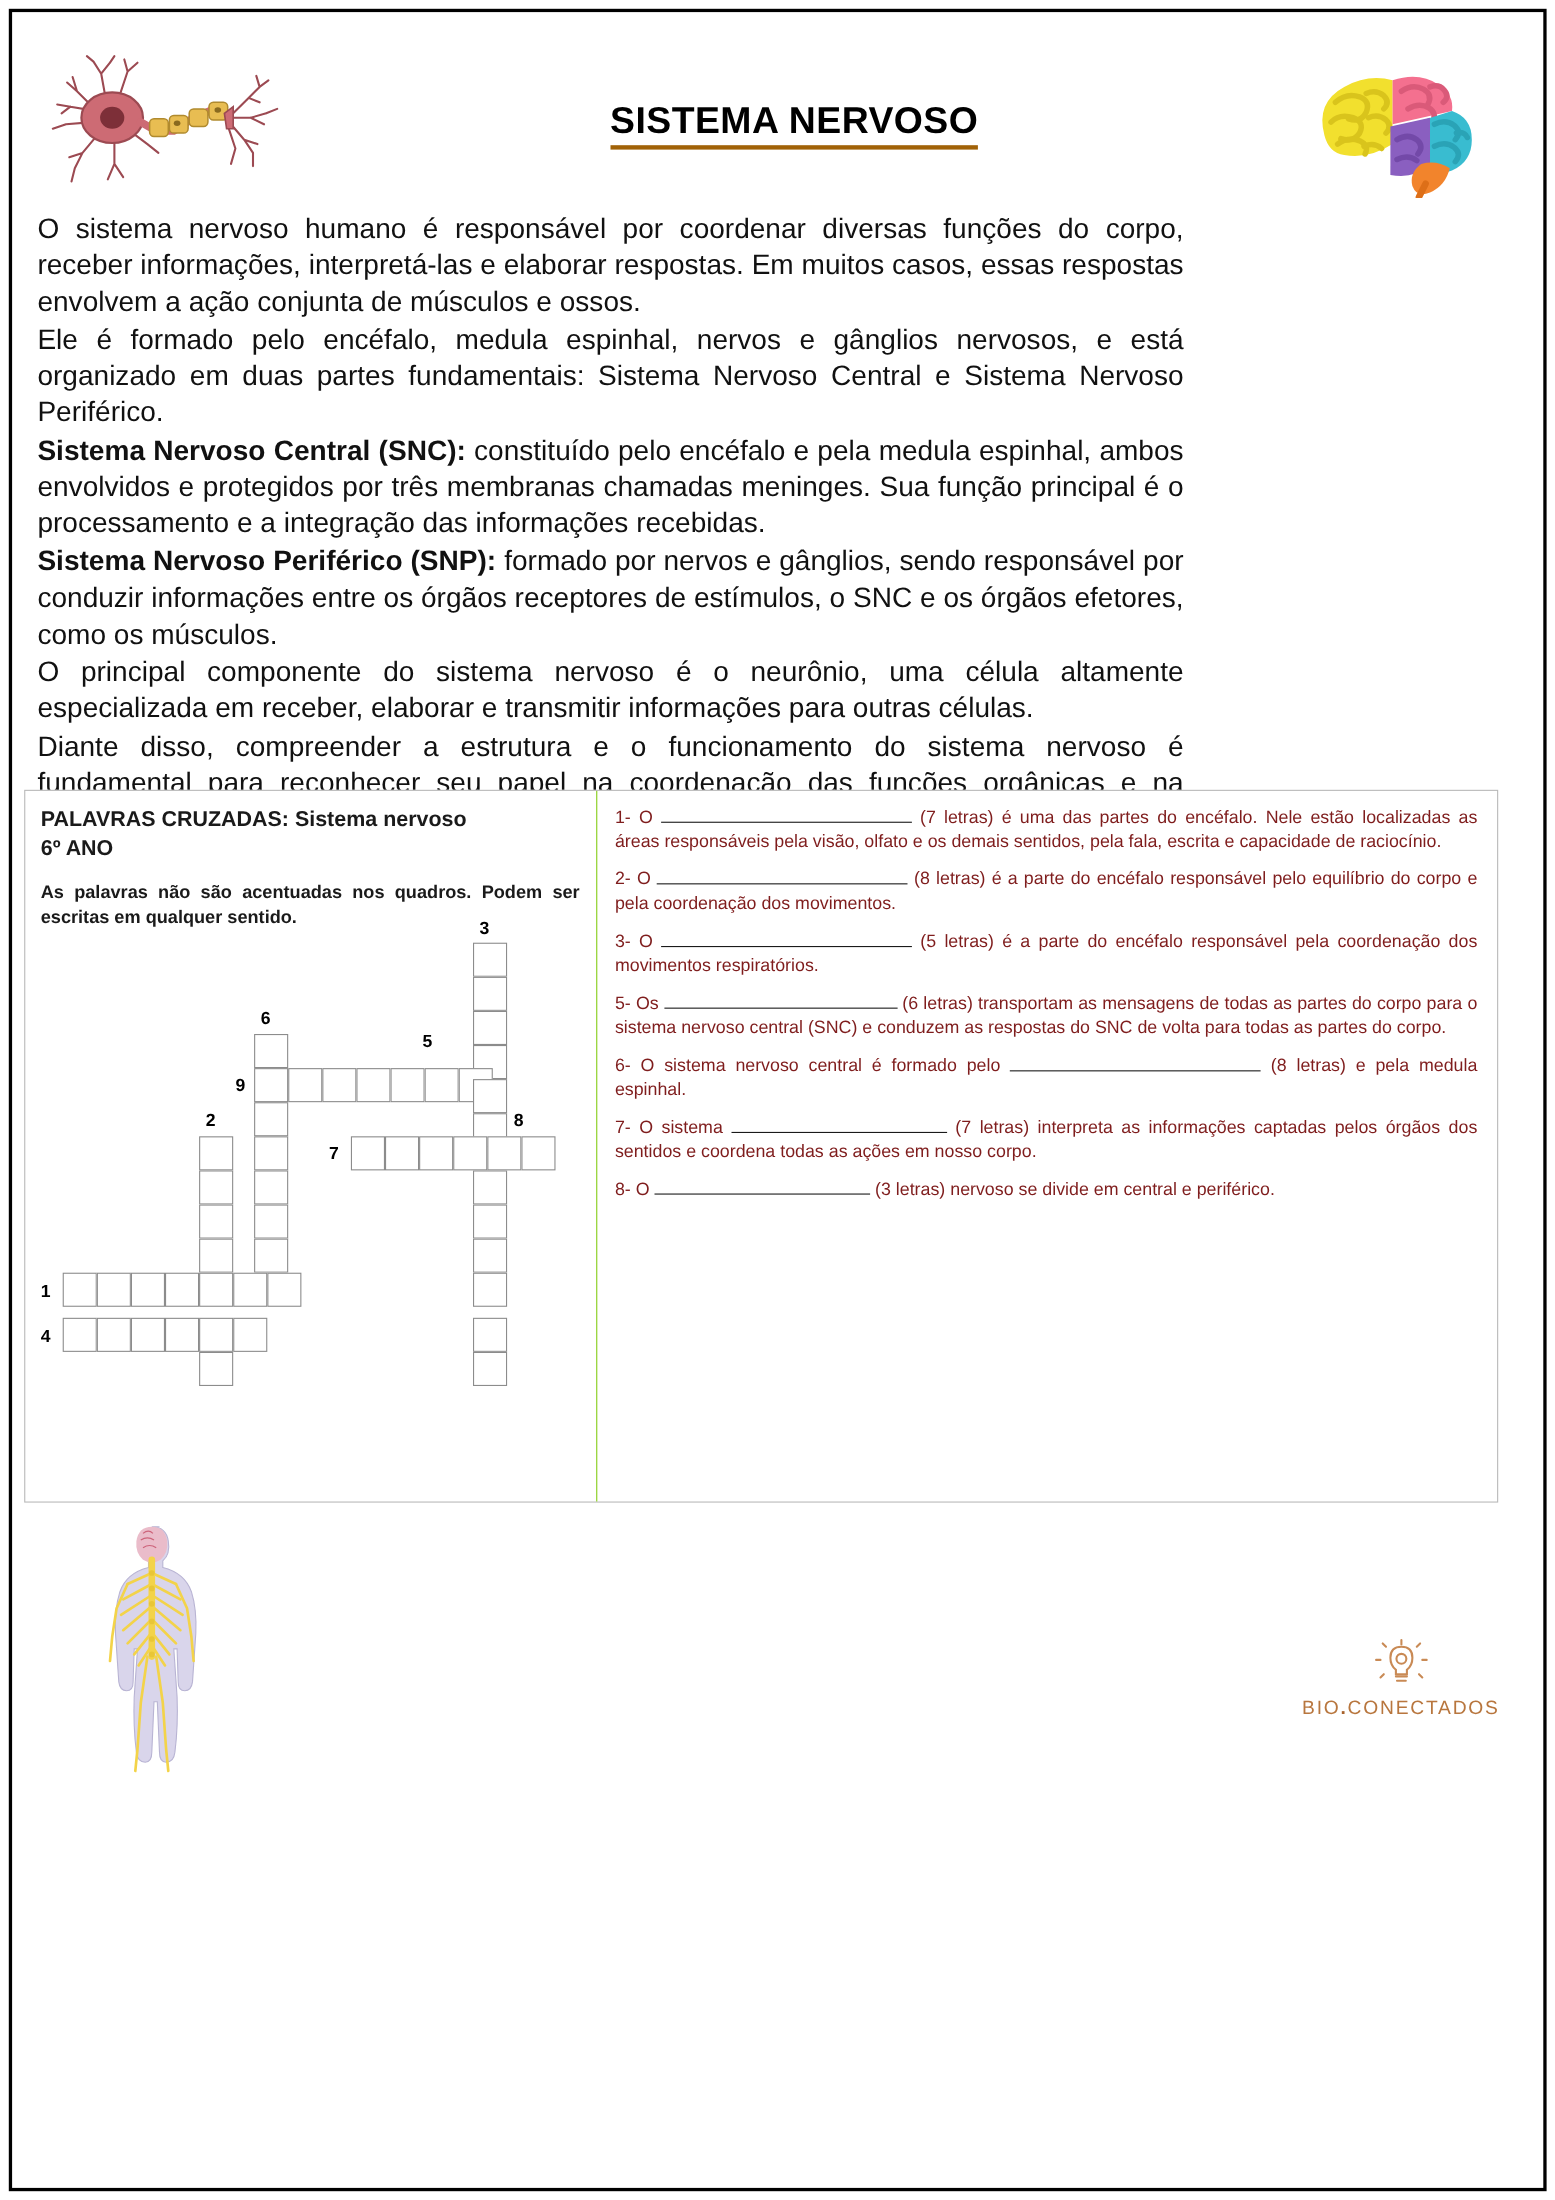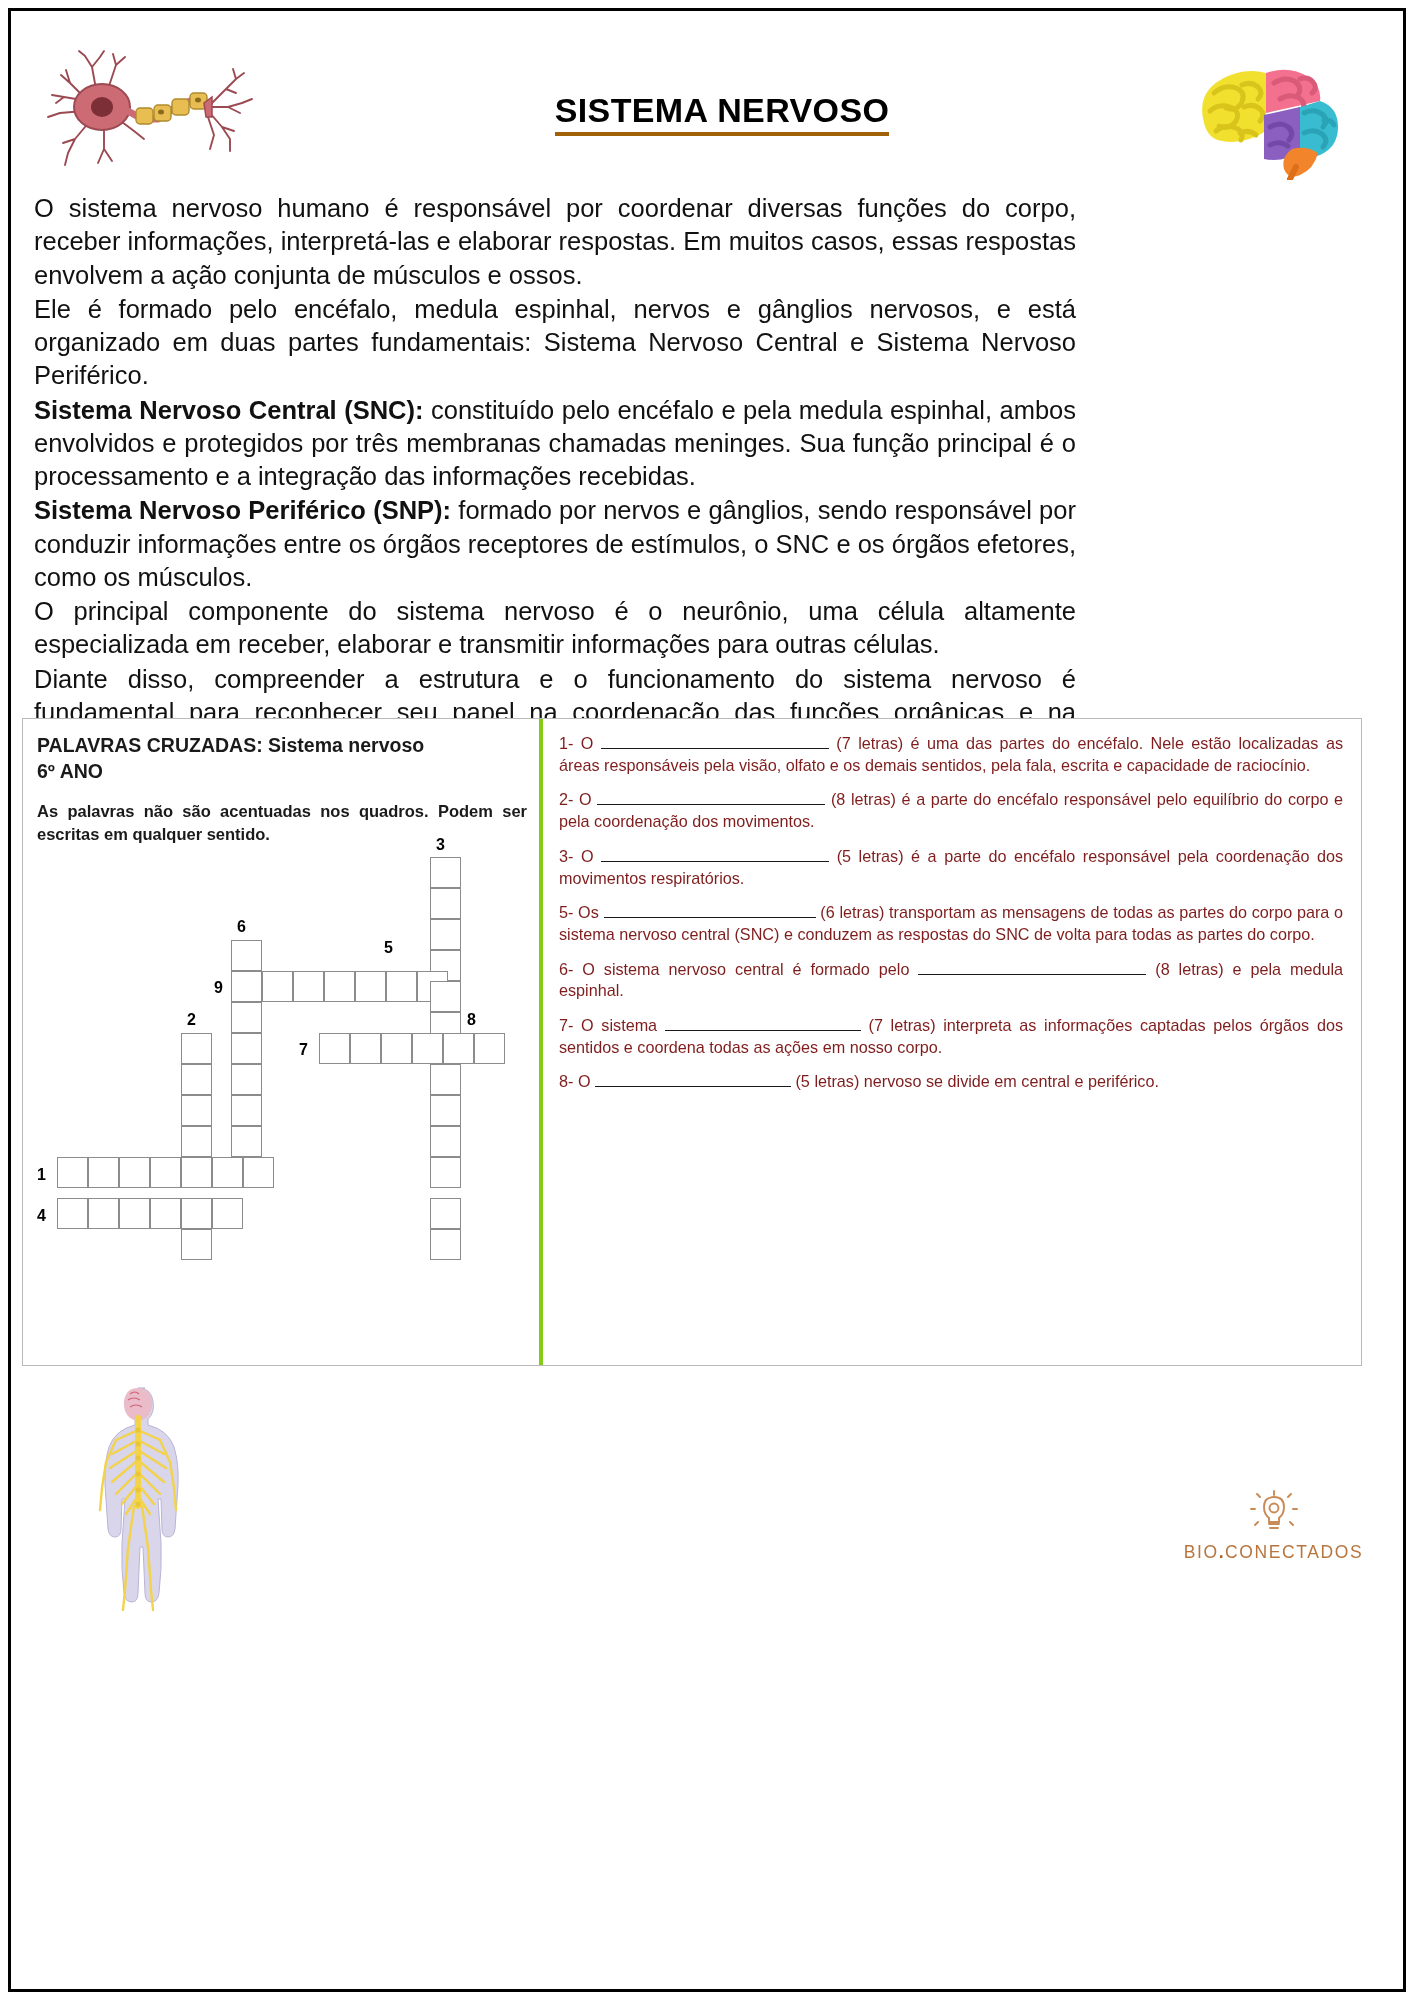--- a/index.html
+++ b/index.html
@@ -71,21 +71,21 @@
     width: 1340px; height: 648px;
     border: 1px solid #b9b9b9;
     background: #fff;
     display: flex;
   }
   .cw-left {
     width: 520px;
     height: 100%;
     position: relative;
     padding: 14px 12px 0 14px;
-    border-right: 4px solid #84cc16;
+    border-right: 1px solid #84cc16;
   }
   .cw-right {
     flex: 1;
     height: 100%;
     padding: 14px 18px 0 16px;
     position: relative;
   }
   .cw-title {
     font-size: 19.5px;
     font-weight: bold;
@@ -369,21 +369,21 @@
       </div>
       <div class="clue">
         <span>7- O sistema</span>
         <span class="blank blank-sm"></span>
         <span>(7 letras) interpreta as</span>
         <span>informações captadas pelos órgãos dos sentidos e coordena todas as ações em nosso corpo.</span>
       </div>
       <div class="clue">
         <span>8- O</span>
         <span class="blank blank-sm"></span>
-        <span>(5 letras) nervoso se divide em central e</span>
+        <span>(3 letras) nervoso se divide em central e</span>
         <span>periférico.</span>
       </div>
     </div>
   </div>
 
   <svg class="footer-figure" viewBox="0 0 180 240">
     <g opacity="0.92">
 
       <path d="M90 10 q13 0 15 13 q2 12 -5 18 l0 6 q20 5 26 22 q5 16 4 38 l-3 44 q-1 8 -7 8 q-6 0 -6 -8 l-1 -30 l-3 0 l3 44 q1 26 -2 50 q-1 9 -8 9 q-6 0 -6 -9 l-2 -46 l-3 0 l-2 46 q0 9 -6 9 q-7 0 -8 -9 q-3 -24 -2 -50 l3 -44 l-3 0 l-1 30 q0 8 -6 8 q-6 0 -7 -8 l-3 -44 q-1 -22 4 -38 q6 -17 26 -22 l0 -6 q-7 -6 -5 -18 q2 -13 15 -13 Z" fill="#d6d2ea" stroke="#b3aed0" stroke-width="1"></path>
 

